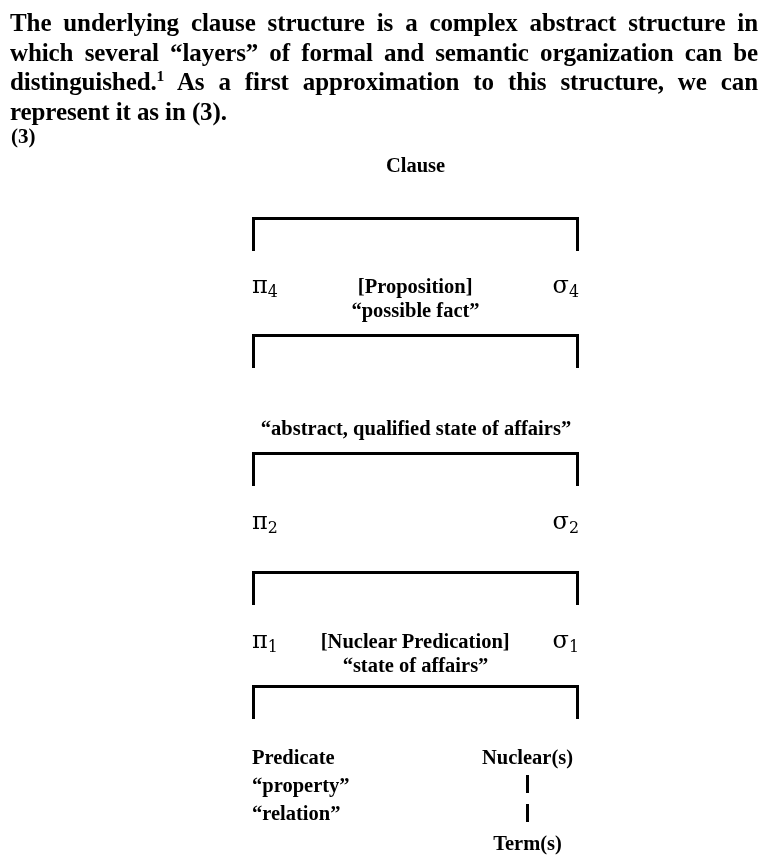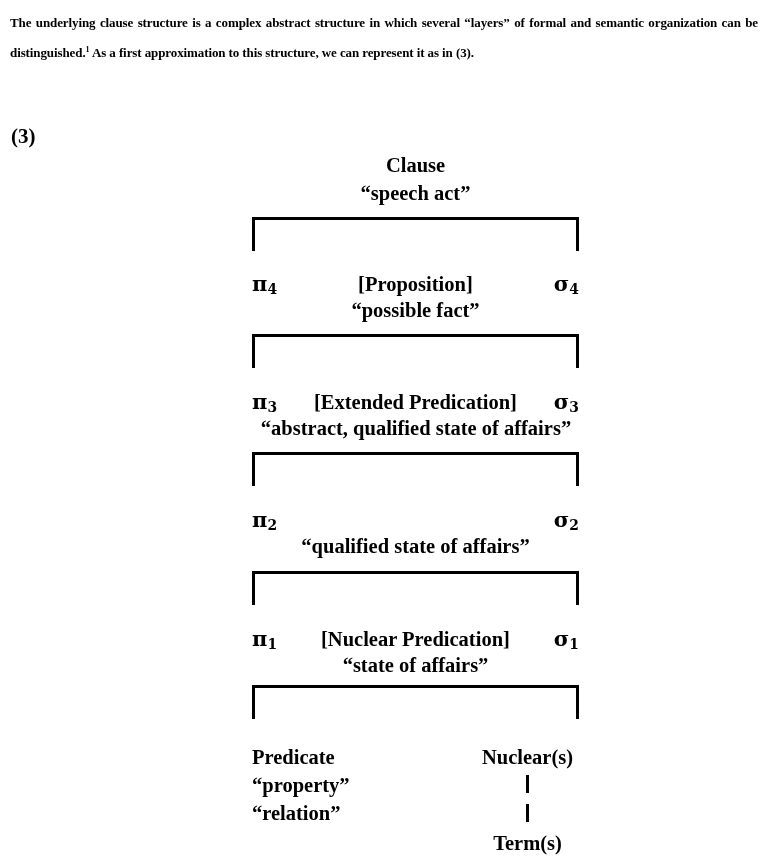--- a/index.html
+++ b/index.html
@@ -18,21 +18,21 @@
     overflow: hidden;
     background: #ffffff;
   }
 
   
   #prose {
     position: absolute;
     left: 10px;
     top: 8px;
     width: 748px;
-    font-size: 13px;
+    font-size: 25px;
     line-height: 29.5px;
     text-align: justify;
     font-weight: 700;
     letter-spacing: -0.1px;
   }
   #prose .last-line {
     text-align: left;
   }
   sup.fn {
     font-size: 0.62em;
@@ -98,22 +98,22 @@
     font-weight: 700;
     font-size: 20.5px;
     white-space: pre;
   }
   .levelrow .lab {
     flex: 1 1 auto;
     text-align: center;
   }
   .greek {
     font-family: "DejaVu Serif", "Liberation Serif", serif;
-    font-weight: 700;
-    font-size: 21px;
+    font-weight: 400;
+    font-size: 24px;
   }
   .greek sub {
     font-size: 0.66em;
     vertical-align: -0.25em;
     line-height: 0;
   }
 
   
   .leaf-left {
     position: absolute;
@@ -142,47 +142,40 @@
     <span>The underlying clause structure is a complex abstract structure in which</span>
     <span>several “layers” of formal and semantic organization can be distinguished.</span><sup class="fn">1</sup>
     <span class="last-line">As a first approximation to this structure, we can represent it as in (3).</span>
   </div>
 
   <div id="ex-label">(3)</div>
 
   <div id="diagram">
 
     <div class="dtext centered" style="top:120px;">Clause</div>
-    <div class="dtext centered" style="top:148px;">“speech act”</div>
 
     <div class="bracket" style="top:184px;"></div>
 
     <div class="levelrow" style="top:238px;">
       <span class="greek"><span>π</span><sub>4</sub></span>
       <span class="lab">[Proposition]</span>
       <span class="greek"><span>σ</span><sub>4</sub></span>
     </div>
     <div class="dtext centered" style="top:265px;">“possible fact”</div>
 
     <div class="bracket" style="top:301px;"></div>
 
-    <div class="levelrow" style="top:356px;">
-      <span class="greek"><span>π</span><sub>3</sub></span>
-      <span class="lab">[Extended Predication]</span>
-      <span class="greek"><span>σ</span><sub>3</sub></span>
-    </div>
     <div class="dtext" style="top:383px;left:246px;width:340px;text-align:center;">“abstract, qualified state of affairs”</div>
 
     <div class="bracket" style="top:419px;"></div>
 
     <div class="levelrow" style="top:474px;">
       <span class="greek"><span>π</span><sub>2</sub></span>
       <span class="greek"><span>σ</span><sub>2</sub></span>
     </div>
-    <div class="dtext centered" style="top:501px;">“qualified state of affairs”</div>
 
     <div class="bracket" style="top:538px;"></div>
 
     <div class="levelrow" style="top:593px;">
       <span class="greek"><span>π</span><sub>1</sub></span>
       <span class="lab">[Nuclear Predication]</span>
       <span class="greek"><span>σ</span><sub>1</sub></span>
     </div>
     <div class="dtext centered" style="top:620px;">“state of affairs”</div>
 

